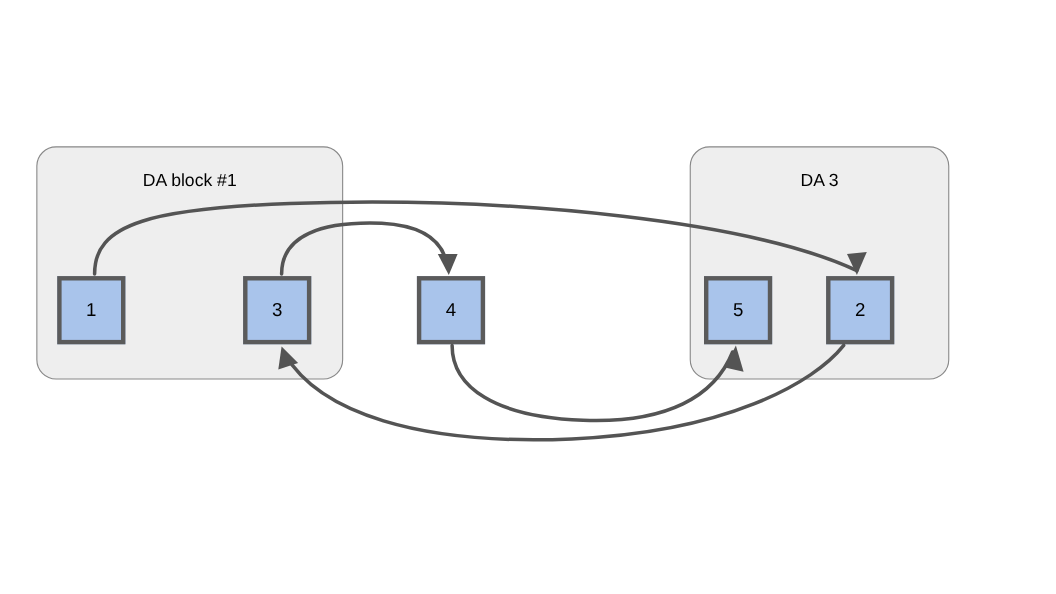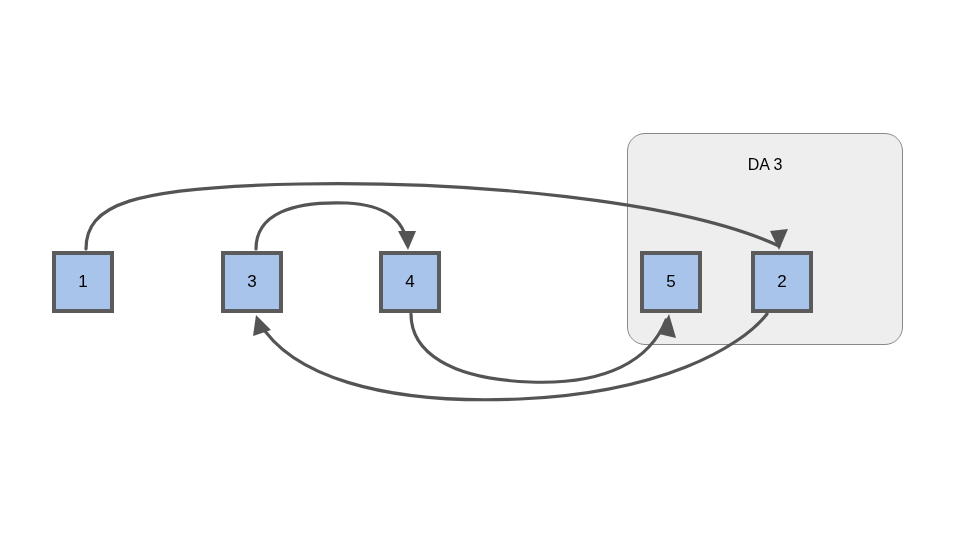--- a/index.html
+++ b/index.html
@@ -66,23 +66,26 @@
   .edge-head {
     fill: #545454;
     stroke: none;
   }
 </style>
 </head>
 <body>
 
 <div id="canvas" style="background: rgb(255, 255, 255);">
 
+  <div class="da-block" id="block-da1" style="left: 33px; top: 133px; width: 279px; height: 212px; background: rgb(238, 238, 238); border-color: rgb(136, 136, 136);">
+    <div class="da-title">DA block #1</div>
+  </div>
 
 
-  <div class="da-block" id="block-da3" style="left: 627px; top: 133px; width: 276px; height: 212px; background: rgb(238, 238, 238); border-color: rgb(136, 136, 136);">
+  <div class="da-block" id="block-da3" style="left: 627px; top: 133px; width: 236px; height: 212px; background: rgb(238, 238, 238); border-color: rgb(136, 136, 136);">
     <div class="da-title">DA 3</div>
   </div>
 
   <div class="node" id="node-n1" style="left: 52px; top: 251px; background: rgb(169, 196, 235); border-color: rgb(91, 91, 91);">
     <span>1</span>
   </div>
   <div class="node" id="node-n3" style="left: 221px; top: 251px; background: rgb(169, 196, 235); border-color: rgb(91, 91, 91);">
     <span>3</span>
   </div>
   <div class="node" id="node-n4" style="left: 379px; top: 251px; background: rgb(169, 196, 235); border-color: rgb(91, 91, 91);">

